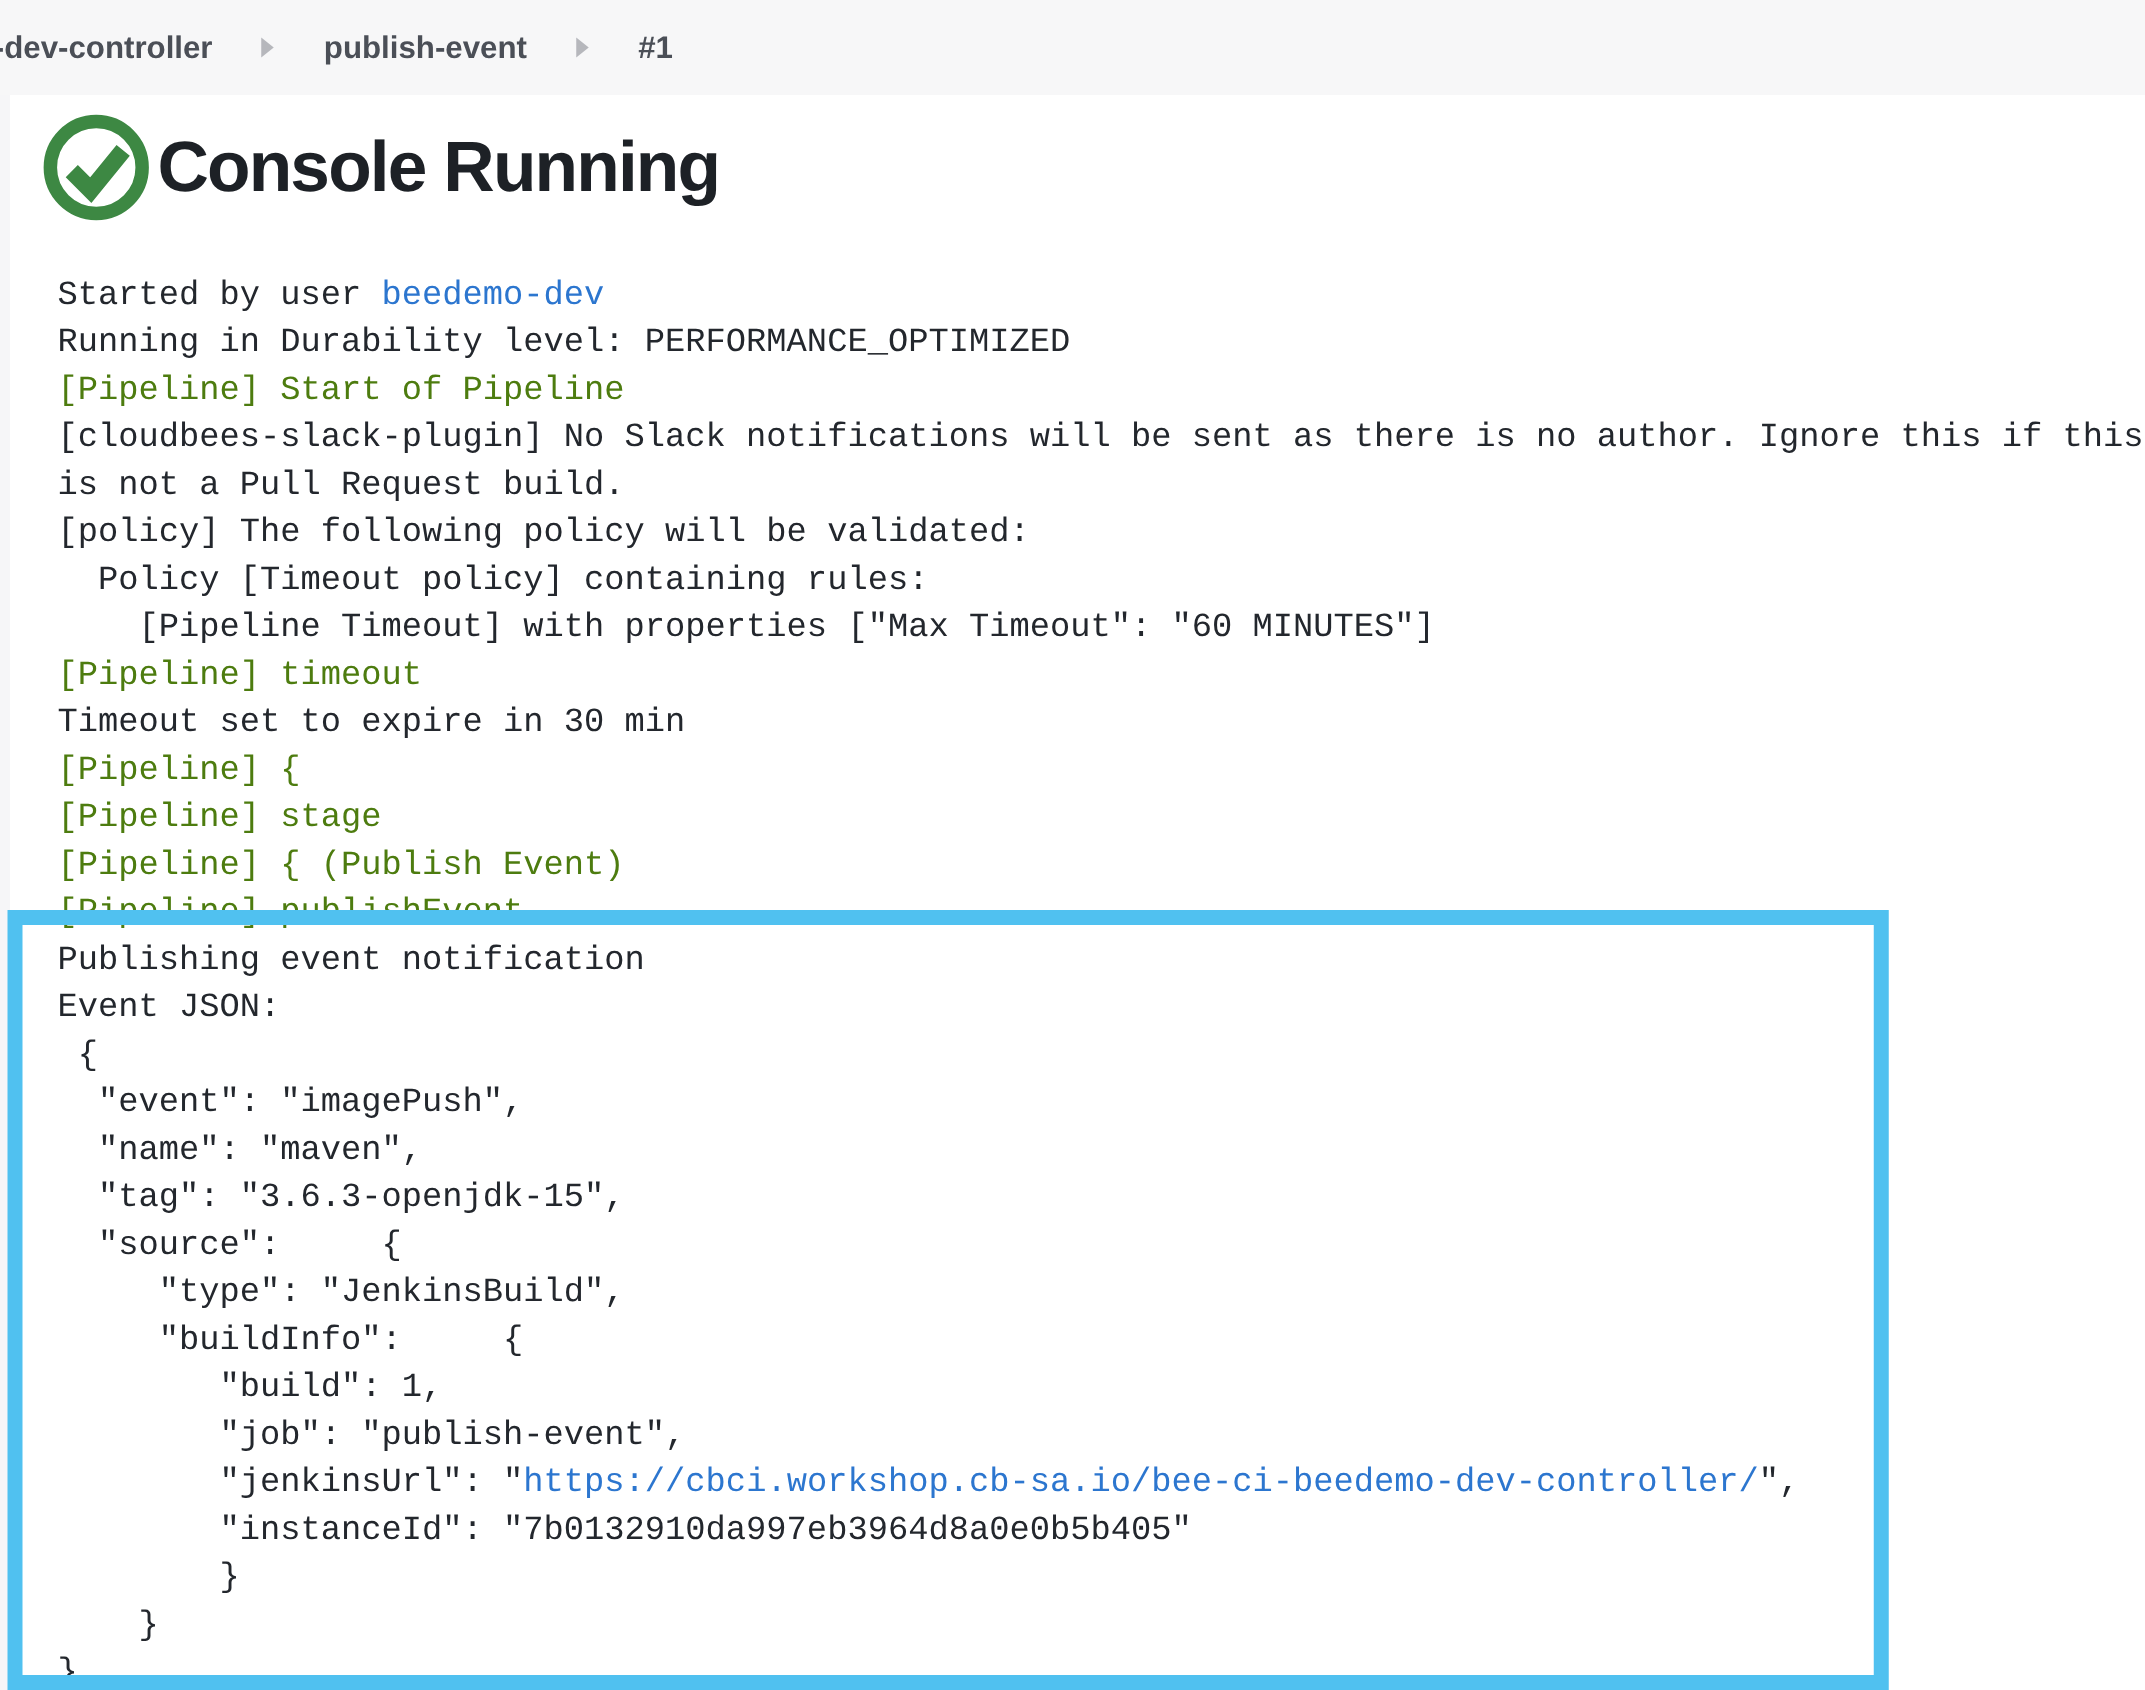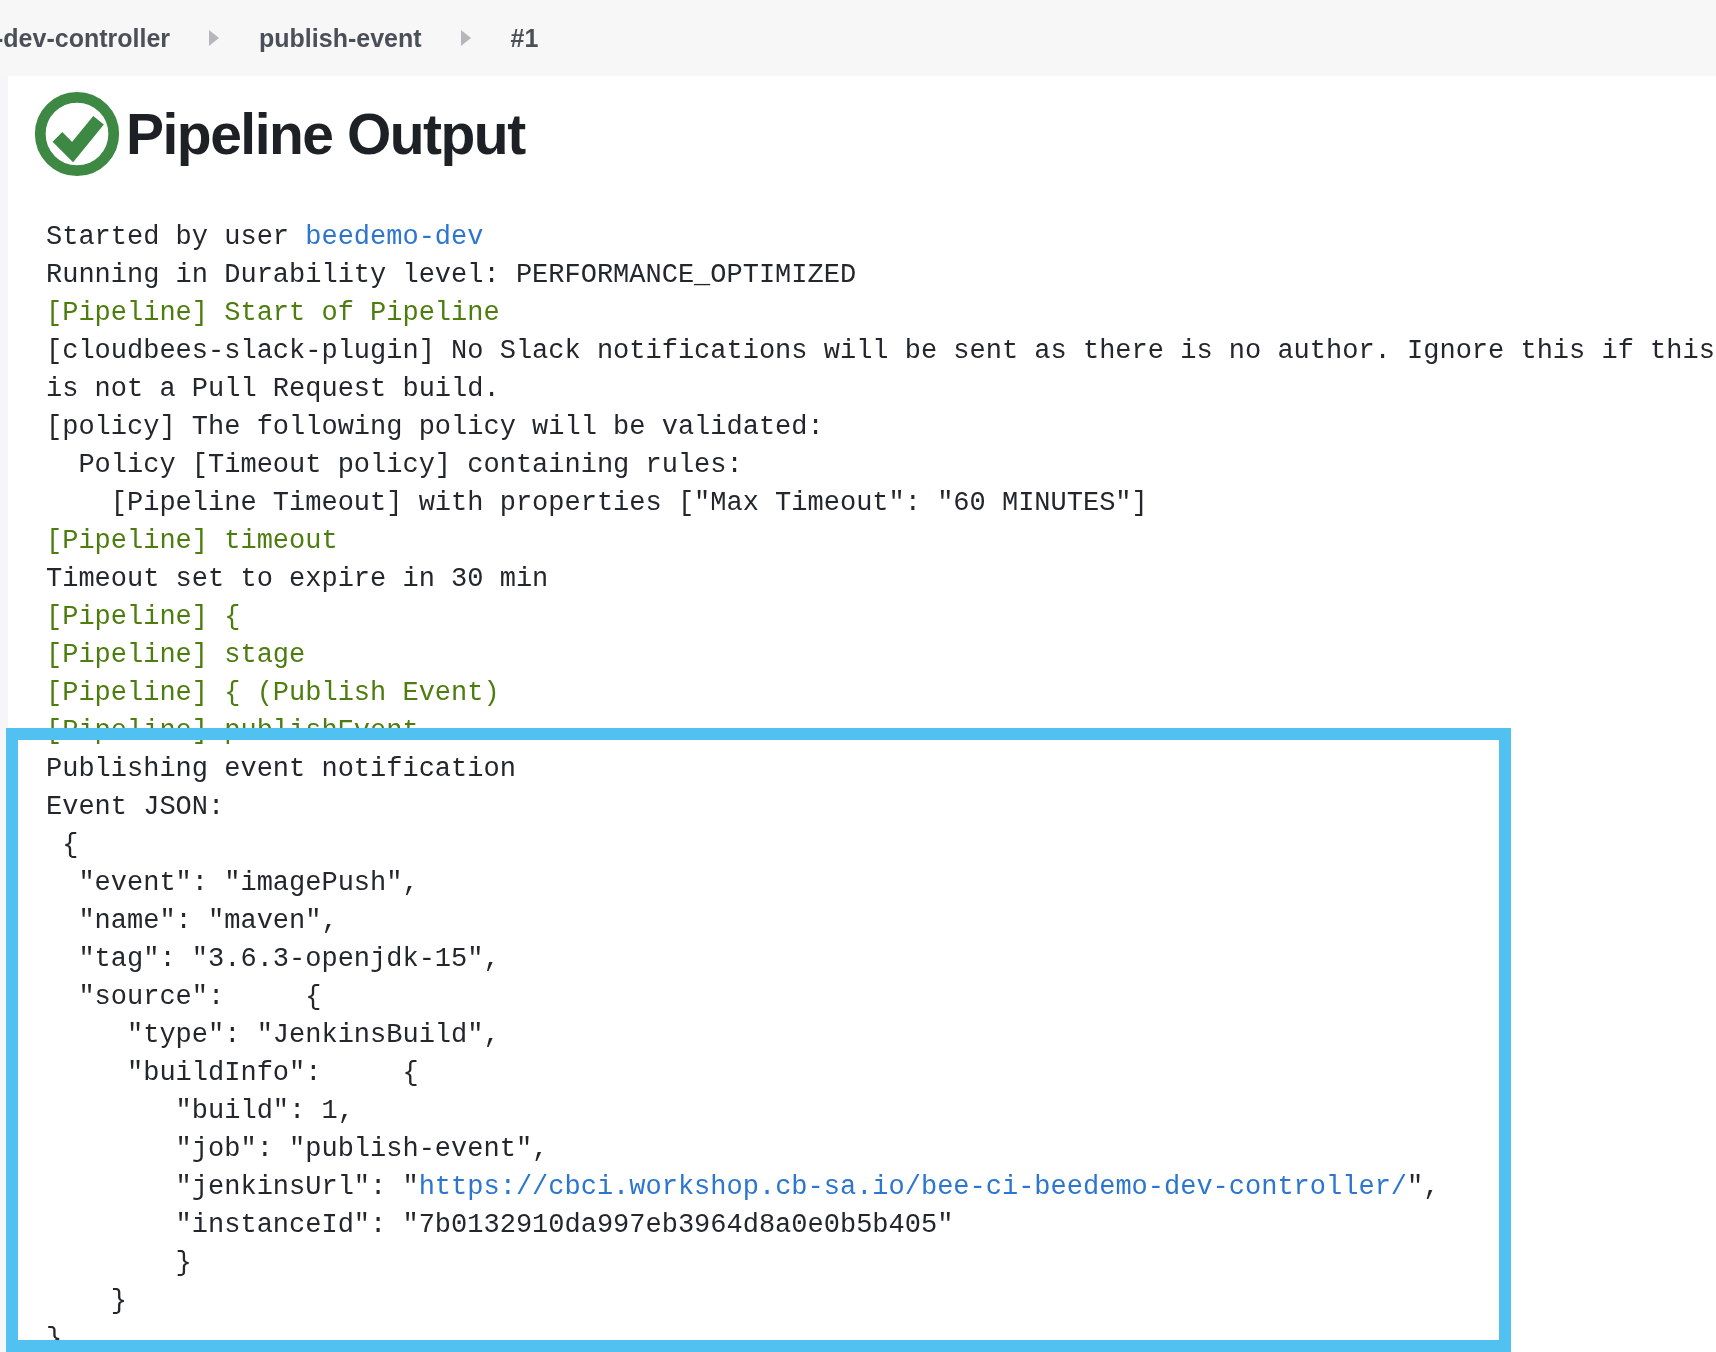--- a/index.html
+++ b/index.html
@@ -124,20 +124,20 @@
   </div>
 </div>
 
 <div class="panel">
 
   <div class="heading">
     <svg class="status-icon" viewBox="0 0 96 96">
       <circle cx="48" cy="48" r="37.5" fill="none" stroke="#3d8843" stroke-width="11"></circle>
       <path d="M28 51 L43.5 66.5 L70 34" fill="none" stroke="#3d8843" stroke-width="14"></path>
     </svg>
-    <h1 class="page-title">Pipeline Output</h1>
+    <h1 class="page-title">Console Running</h1>
   </div>
 
   <pre class="console" id="console"><div class="cline"><span>Started by user </span><span class="link">beedemo-dev</span></div><div class="cline"><span>Running in Durability level: PERFORMANCE_OPTIMIZED</span></div><div class="cline"><span class="muted">[Pipeline] Start of Pipeline</span></div><div class="cline"><span>[cloudbees-slack-plugin] No Slack notifications will be sent as there is no author. Ignore this if this</span></div><div class="cline"><span>is not a Pull Request build.</span></div><div class="cline"><span>[policy] The following policy will be validated:</span></div><div class="cline"><span>  Policy [Timeout policy] containing rules:</span></div><div class="cline"><span>    [Pipeline Timeout] with properties ["Max Timeout": "60 MINUTES"]</span></div><div class="cline"><span class="muted">[Pipeline] timeout</span></div><div class="cline"><span>Timeout set to expire in 30 min</span></div><div class="cline"><span class="muted">[Pipeline] {</span></div><div class="cline"><span class="muted">[Pipeline] stage</span></div><div class="cline"><span class="muted">[Pipeline] { (Publish Event)</span></div><div class="cline"><span class="muted">[Pipeline] publishEvent</span></div><div class="cline"><span>Publishing event notification</span></div><div class="cline"><span>Event JSON:</span></div><div class="cline"><span> {</span></div><div class="cline"><span>  "event": "imagePush",</span></div><div class="cline"><span>  "name": "maven",</span></div><div class="cline"><span>  "tag": "3.6.3-openjdk-15",</span></div><div class="cline"><span>  "source":     {</span></div><div class="cline"><span>     "type": "JenkinsBuild",</span></div><div class="cline"><span>     "buildInfo":     {</span></div><div class="cline"><span>        "build": 1,</span></div><div class="cline"><span>        "job": "publish-event",</span></div><div class="cline"><span>        "jenkinsUrl": "</span><span class="link">https://cbci.workshop.cb-sa.io/bee-ci-beedemo-dev-controller/</span><span>",</span></div><div class="cline"><span>        "instanceId": "7b0132910da997eb3964d8a0e0b5b405"</span></div><div class="cline"><span>        }</span></div><div class="cline"><span>    }</span></div><div class="cline"><span>}</span></div></pre>
 
 </div>
 
 <div class="hibox"></div>
 
 </body></html>

